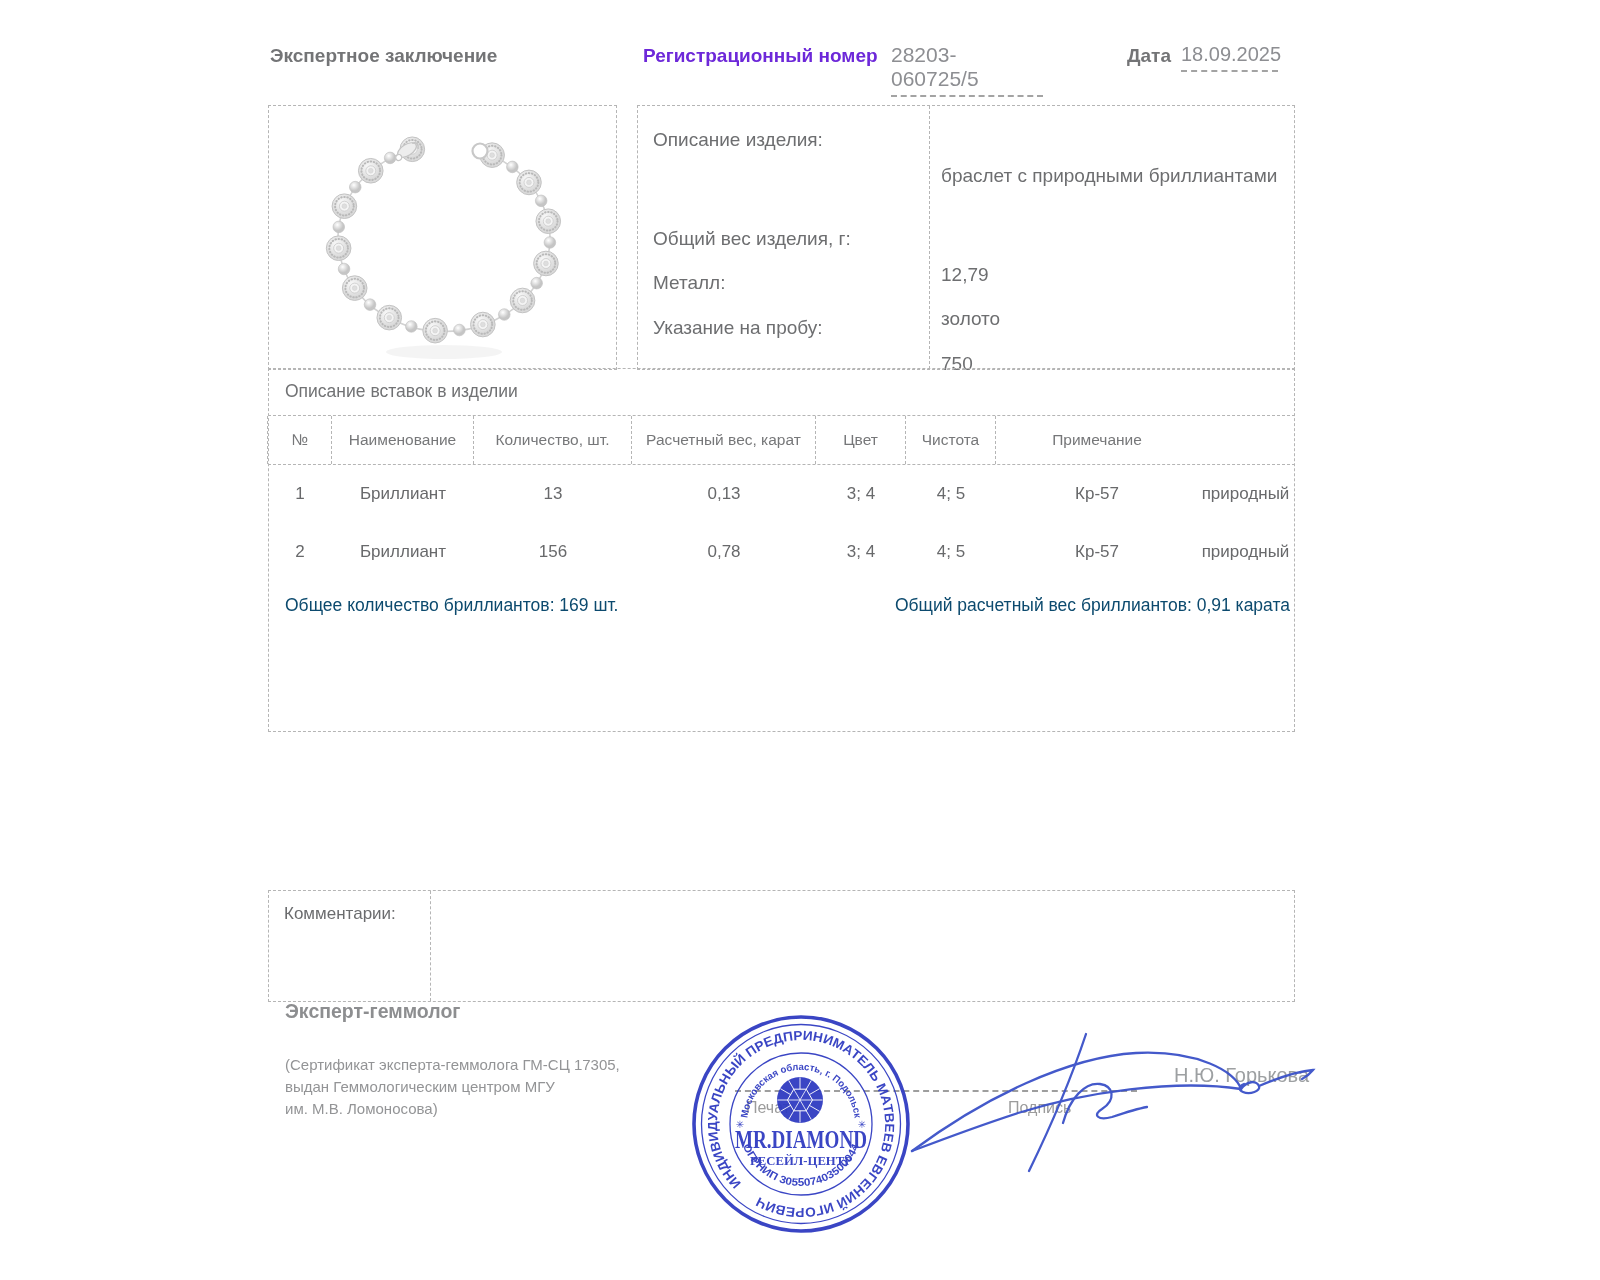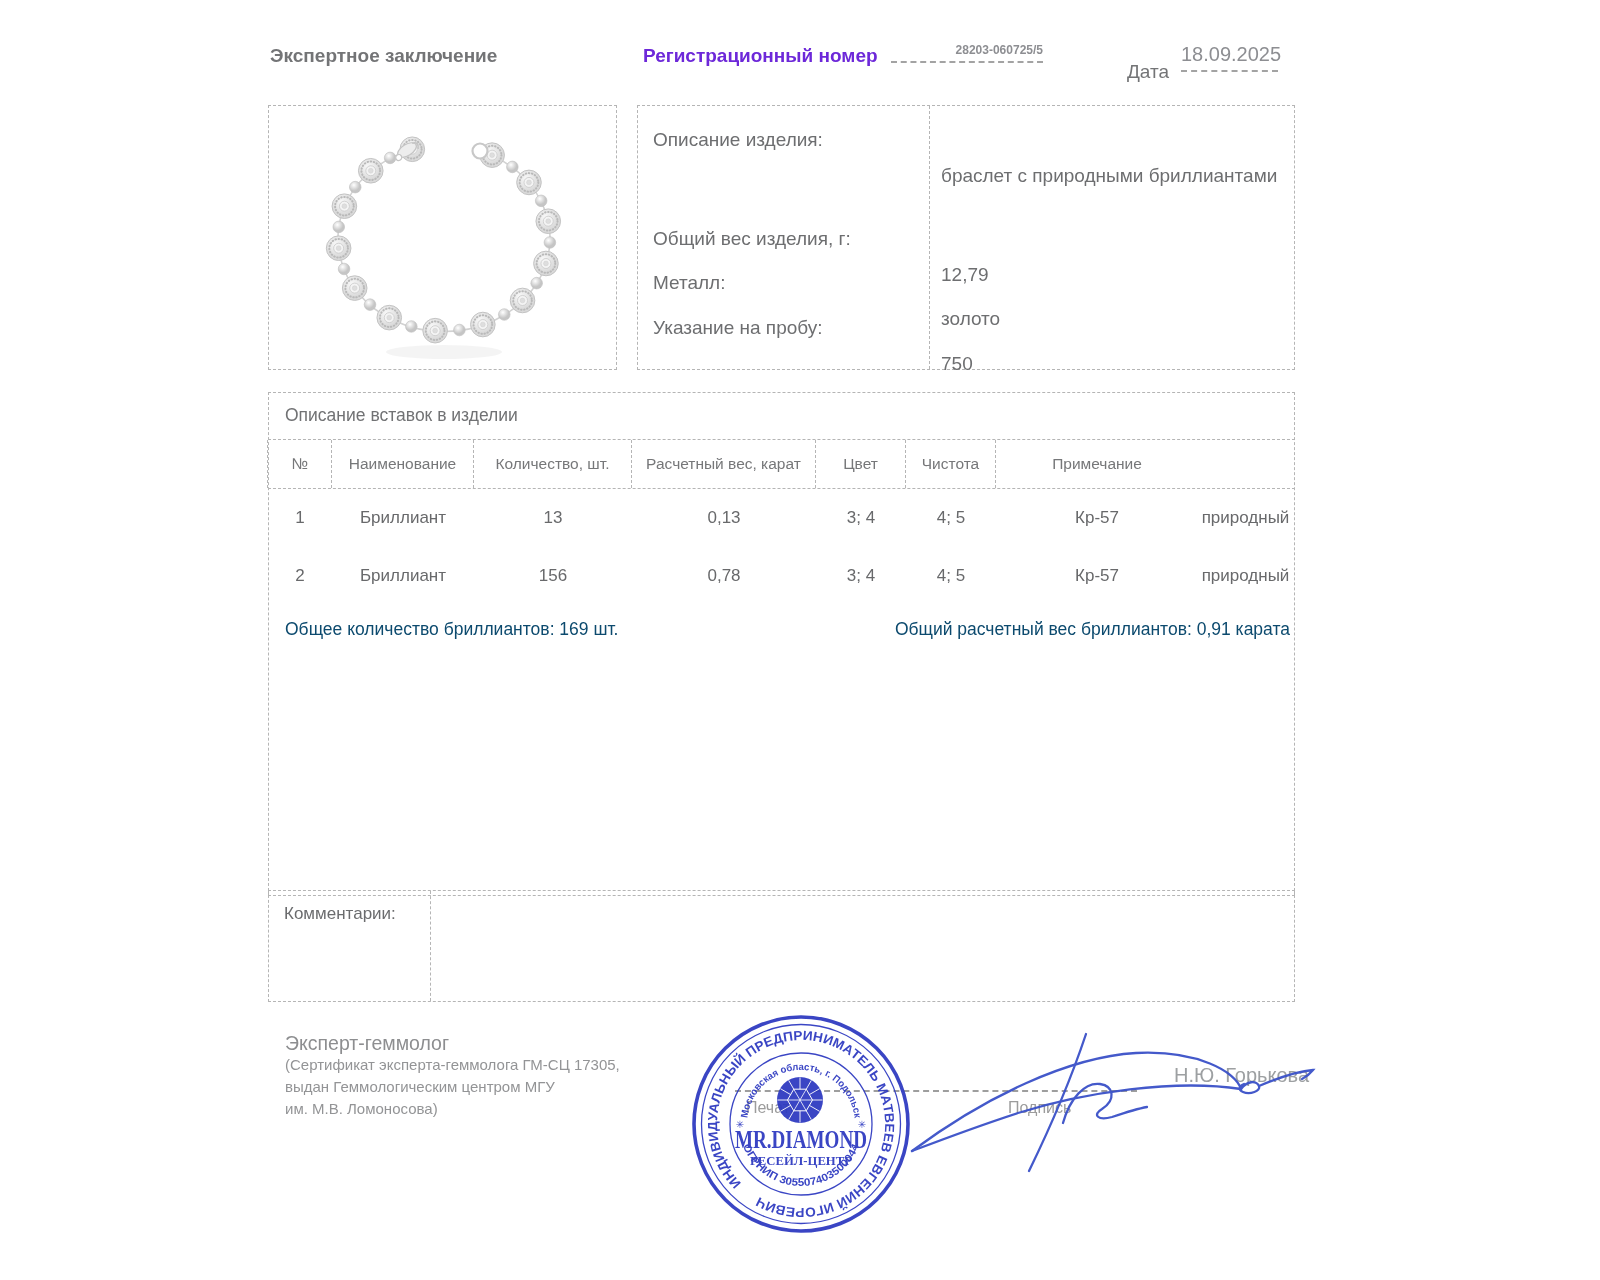--- a/index.html
+++ b/index.html
@@ -2,37 +2,37 @@
 <html><head>
 <meta charset="utf-8">
 <style>
   * { margin:0; padding:0; box-sizing:border-box; }
   body { background:#ffffff; font-family:"Liberation Sans", sans-serif; }
   .page { position:relative; width:1600px; height:1280px; background:#fff; overflow:hidden;border-radius:32px; }
 
   
   .hdr-title { position:absolute; left:270px; top:45px; font-size:19px; font-weight:bold; color:#737476; }
   .hdr-reg-label { position:absolute; left:643px; top:45px; font-size:19px; font-weight:bold; color:#6d28d9; }
-  .hdr-reg-value { position:absolute; left:891px; top:43px; width:152px; font-size:12px; color:#8d8e92;
-                   padding-bottom:4px; border-bottom:2px dashed #a3a3a3; text-align:right;font-weight:bold; }
-  .hdr-date-label { position:absolute; left:1127px; top:45px; font-size:19px; font-weight:normal; color:#737476;margin-top:16px; }
+  .hdr-reg-value { position:absolute; left:891px; top:43px; width:152px; font-size:21px; color:#8d8e92;
+                   padding-bottom:4px; border-bottom:2px dashed #a3a3a3; text-align:left; }
+  .hdr-date-label { position:absolute; left:1127px; top:45px; font-size:19px; font-weight:bold; color:#737476; }
   .hdr-date-value { position:absolute; left:1181px; top:43px; width:97px; font-size:20px; color:#8d8e92;
                     padding-bottom:4px; border-bottom:2px dashed #a3a3a3;text-align:right; }
 
   
   .dash { border:1px dashed #b5b5b5; }
   .photo-box { position:absolute; left:268px; top:105px; width:349px; height:265px; background:#fff; }
   .desc-box  { position:absolute; left:637px; top:105px; width:658px; height:265px; }
   .desc-divider { position:absolute; left:291px; top:0; width:0; height:263px; border-left:1px dashed #b5b5b5; }
   .desc-row { position:absolute; left:0; width:100%; }
   .desc-row .lbl { position:absolute; left:15px; font-size:19px; color:#6d6e70; white-space:nowrap; }
   .desc-row .val { position:absolute; left:303px; font-size:19px; color:#6d6e70; white-space:nowrap;margin-top:36px; }
 
   
-  .table-box { position:absolute; left:268px; top:392px; width:1027px; height:504px; }
+  .table-box { position:absolute; left:268px; top:368px; width:1027px; height:364px; }
   .ins-title { position:absolute; left:16px; top:12px; font-size:17.5px; color:#717274; }
   .grid8 { display:grid; grid-template-columns:64px 142px 158px 184px 90px 90px 202px 95px; }
   .ins-head { position:absolute; left:-1px; top:46px; width:1027px; height:50px;
               border-top:1px dashed #b5b5b5; border-bottom:1px dashed #b5b5b5; }
   .ins-head .hcell { display:flex; align-items:center; justify-content:center; font-size:15.5px; color:#767779;
                      border-right:1px dashed #b5b5b5; height:100%; text-align:center; }
   .ins-head .hcell:first-child { border-left:1px dashed #b5b5b5; margin-left:-1px; }
   .ins-head .hcell:last-child { border-right:none; }
   .t-row { position:absolute; left:-1px; width:1027px; height:58px; }
   .t-row .cell { display:flex; align-items:center; justify-content:center; font-size:17px; color:#68696b; }
@@ -40,21 +40,21 @@
   .totals { position:absolute; left:16px; right:4px; top:226px; display:flex; justify-content:space-between;
             font-size:17.5px; color:#0c4a6e; }
 
   
   .comments-box { position:absolute; left:268px; top:890px; width:1027px; height:112px; display:grid;
                   grid-template-columns:162px 1fr;gap:28px; }
   .com-label { border-right:1px dashed #b5b5b5; padding:13px 0 0 15px; font-size:17px; color:#6b6c6e; }
   .com-text { padding:12px 8px 0 13px; max-width:825px; font-size:16.5px; line-height:25.2px; color:#6b6c6e; }
 
   
-  .expert-title { position:absolute; left:285px; top:1032px; font-size:19.5px; color:#8d8e90; }
+  .expert-title { position:absolute; left:285px; top:1000px; font-size:19.5px; color:#8d8e90;font-weight:bold; }
   .cert-line { position:absolute; left:285px; font-size:15px; color:#939496; }
   .seal-line { position:absolute; left:735px; top:1090px; width:402px; border-top:2px dashed #9e9e9e; z-index:1; }
   .seal-caption { position:absolute; top:1099px; font-size:16px; color:#9c9c9c; z-index:1; }
   .cap-stamp { left:746px; } .cap-sign { left:1008px; }
   .expert-name { position:absolute; left:1174px; top:1064px; font-size:20px; color:#9da0a2; }
 
   .stamp-svg { position:absolute; left:686px; top:1009px; z-index:2; opacity:.93; }
   .sign-svg  { position:absolute; left:900px; top:1020px; z-index:3; }
   .ink { fill:#2c38c0; }
   .ink-stroke { stroke:#2c38c0; fill:none; }

